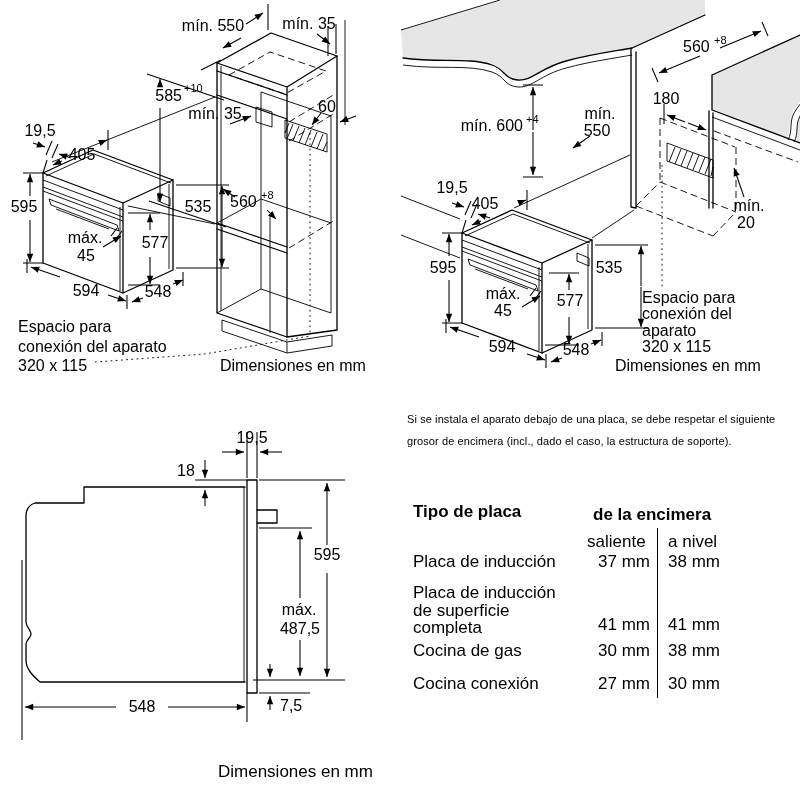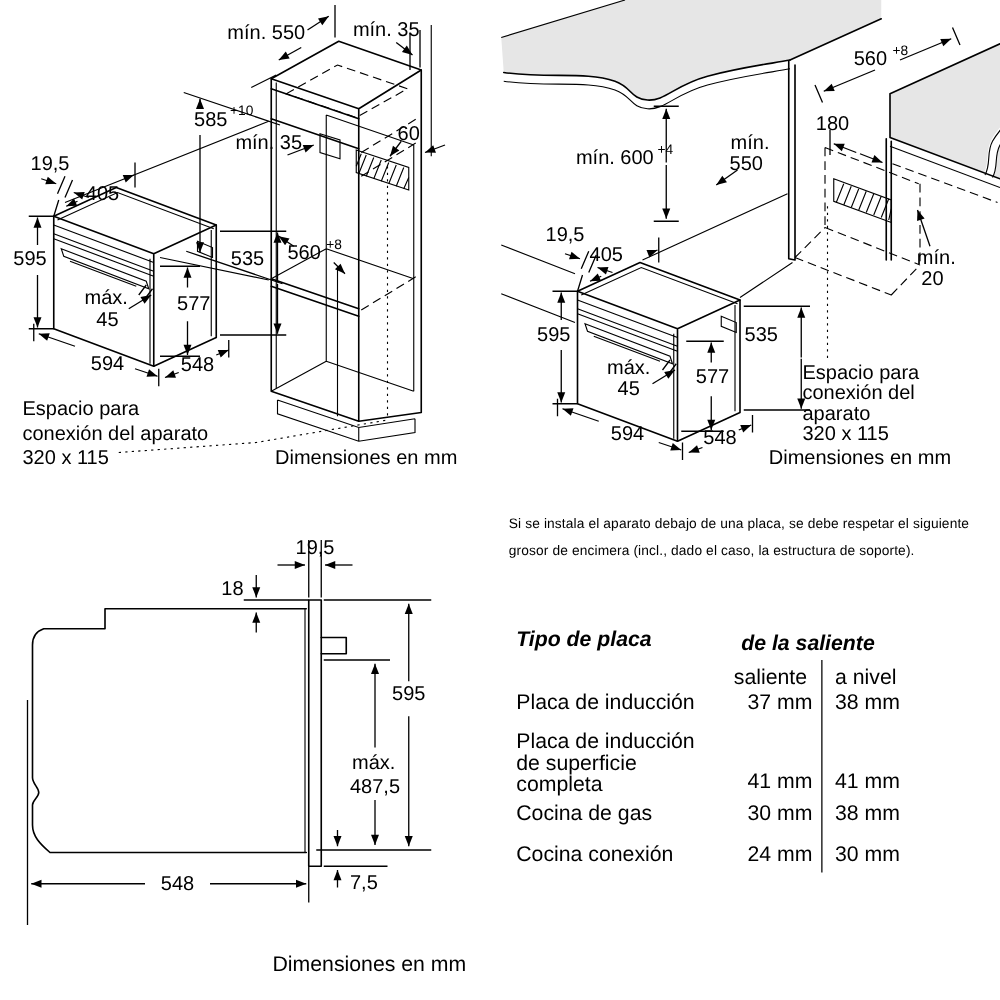--- a/index.html
+++ b/index.html
@@ -15,21 +15,21 @@
   .gray{fill:#e6e6e6;stroke:none;}
   .white{fill:#ffffff;stroke:none;}
   .t16{font-size:16px;}
   .t11{font-size:11px;}
   .t17{font-size:17px;}
   .mid{text-anchor:middle;}
   .end{text-anchor:end;}
   #info-panel{left:407px;top:408px;width:392px;}
   #info-panel .para{font-size:11px;line-height:22px;letter-spacing:0.1px;width:388px;}
   #tablewrap{position:relative;margin-top:0;height:250px;font-size:17px;}
-  .hdr{font-weight:bold;font-style:italic;}
+  .hdr{font-weight:bold;}
   .cell{position:absolute;white-space:pre-line;line-height:17.5px;}
   .vdiv{position:absolute;width:1.4px;background:#000;}
 </style>
 </head>
 <body>
 
 <svg id="d1" class="abs" style="left:0;top:0" width="400" height="398" viewBox="0 0 400 398">
   <defs>
     <marker id="ah1" markerUnits="userSpaceOnUse" markerWidth="11" markerHeight="9" refX="8.6" refY="3.6" orient="auto">
       <path d="M0.4,0.4 L8.6,3.6 L0.4,6.8 Z" fill="#000"></path>
@@ -315,21 +315,21 @@
   <text class="t16 mid" x="142" y="712">548</text>
   <text class="t17" x="218" y="777">Dimensiones en mm</text>
 </svg>
 
 <div id="info-panel" class="abs">
   <div class="para">Si se instala el aparato debajo de una placa, se debe respetar el siguiente grosor de encimera (incl., dado el caso, la estructura de soporte).</div>
 
   <div id="tablewrap" style="margin-top:24px">
     <div class="cell hdr" style="left:6px;top:27px">Tipo de placa</div>
     <div class="cell hdr" style="left:186px;top:3px;line-height:24px">
-      <div>de la saliente</div>
+      <div>de la encimera</div>
     </div>
 
     <div class="vdiv" style="left:250px;top:52px;height:170px"></div>
 
     <div class="cell" style="left:180px;top:57px">saliente</div>
     <div class="cell" style="left:261px;top:57px">a nivel</div>
 
     <div class="cell" style="left:6px;top:77px">Placa de inducción</div>
     <div class="cell" style="left:191px;top:77px">37 mm</div>
     <div class="cell" style="left:261px;top:77px">38 mm</div>
@@ -338,16 +338,16 @@
 de superficie
 completa</div>
     <div class="cell" style="left:191px;top:140px">41 mm</div>
     <div class="cell" style="left:261px;top:140px">41 mm</div>
 
     <div class="cell" style="left:6px;top:166px">Cocina de gas</div>
     <div class="cell" style="left:191px;top:166px">30 mm</div>
     <div class="cell" style="left:261px;top:166px">38 mm</div>
 
     <div class="cell" style="left:6px;top:199px">Cocina conexión</div>
-    <div class="cell" style="left:191px;top:199px">24 mm</div>
+    <div class="cell" style="left:191px;top:199px">27 mm</div>
     <div class="cell" style="left:261px;top:199px">30 mm</div>
   </div>
 </div>
 
 </body></html>

